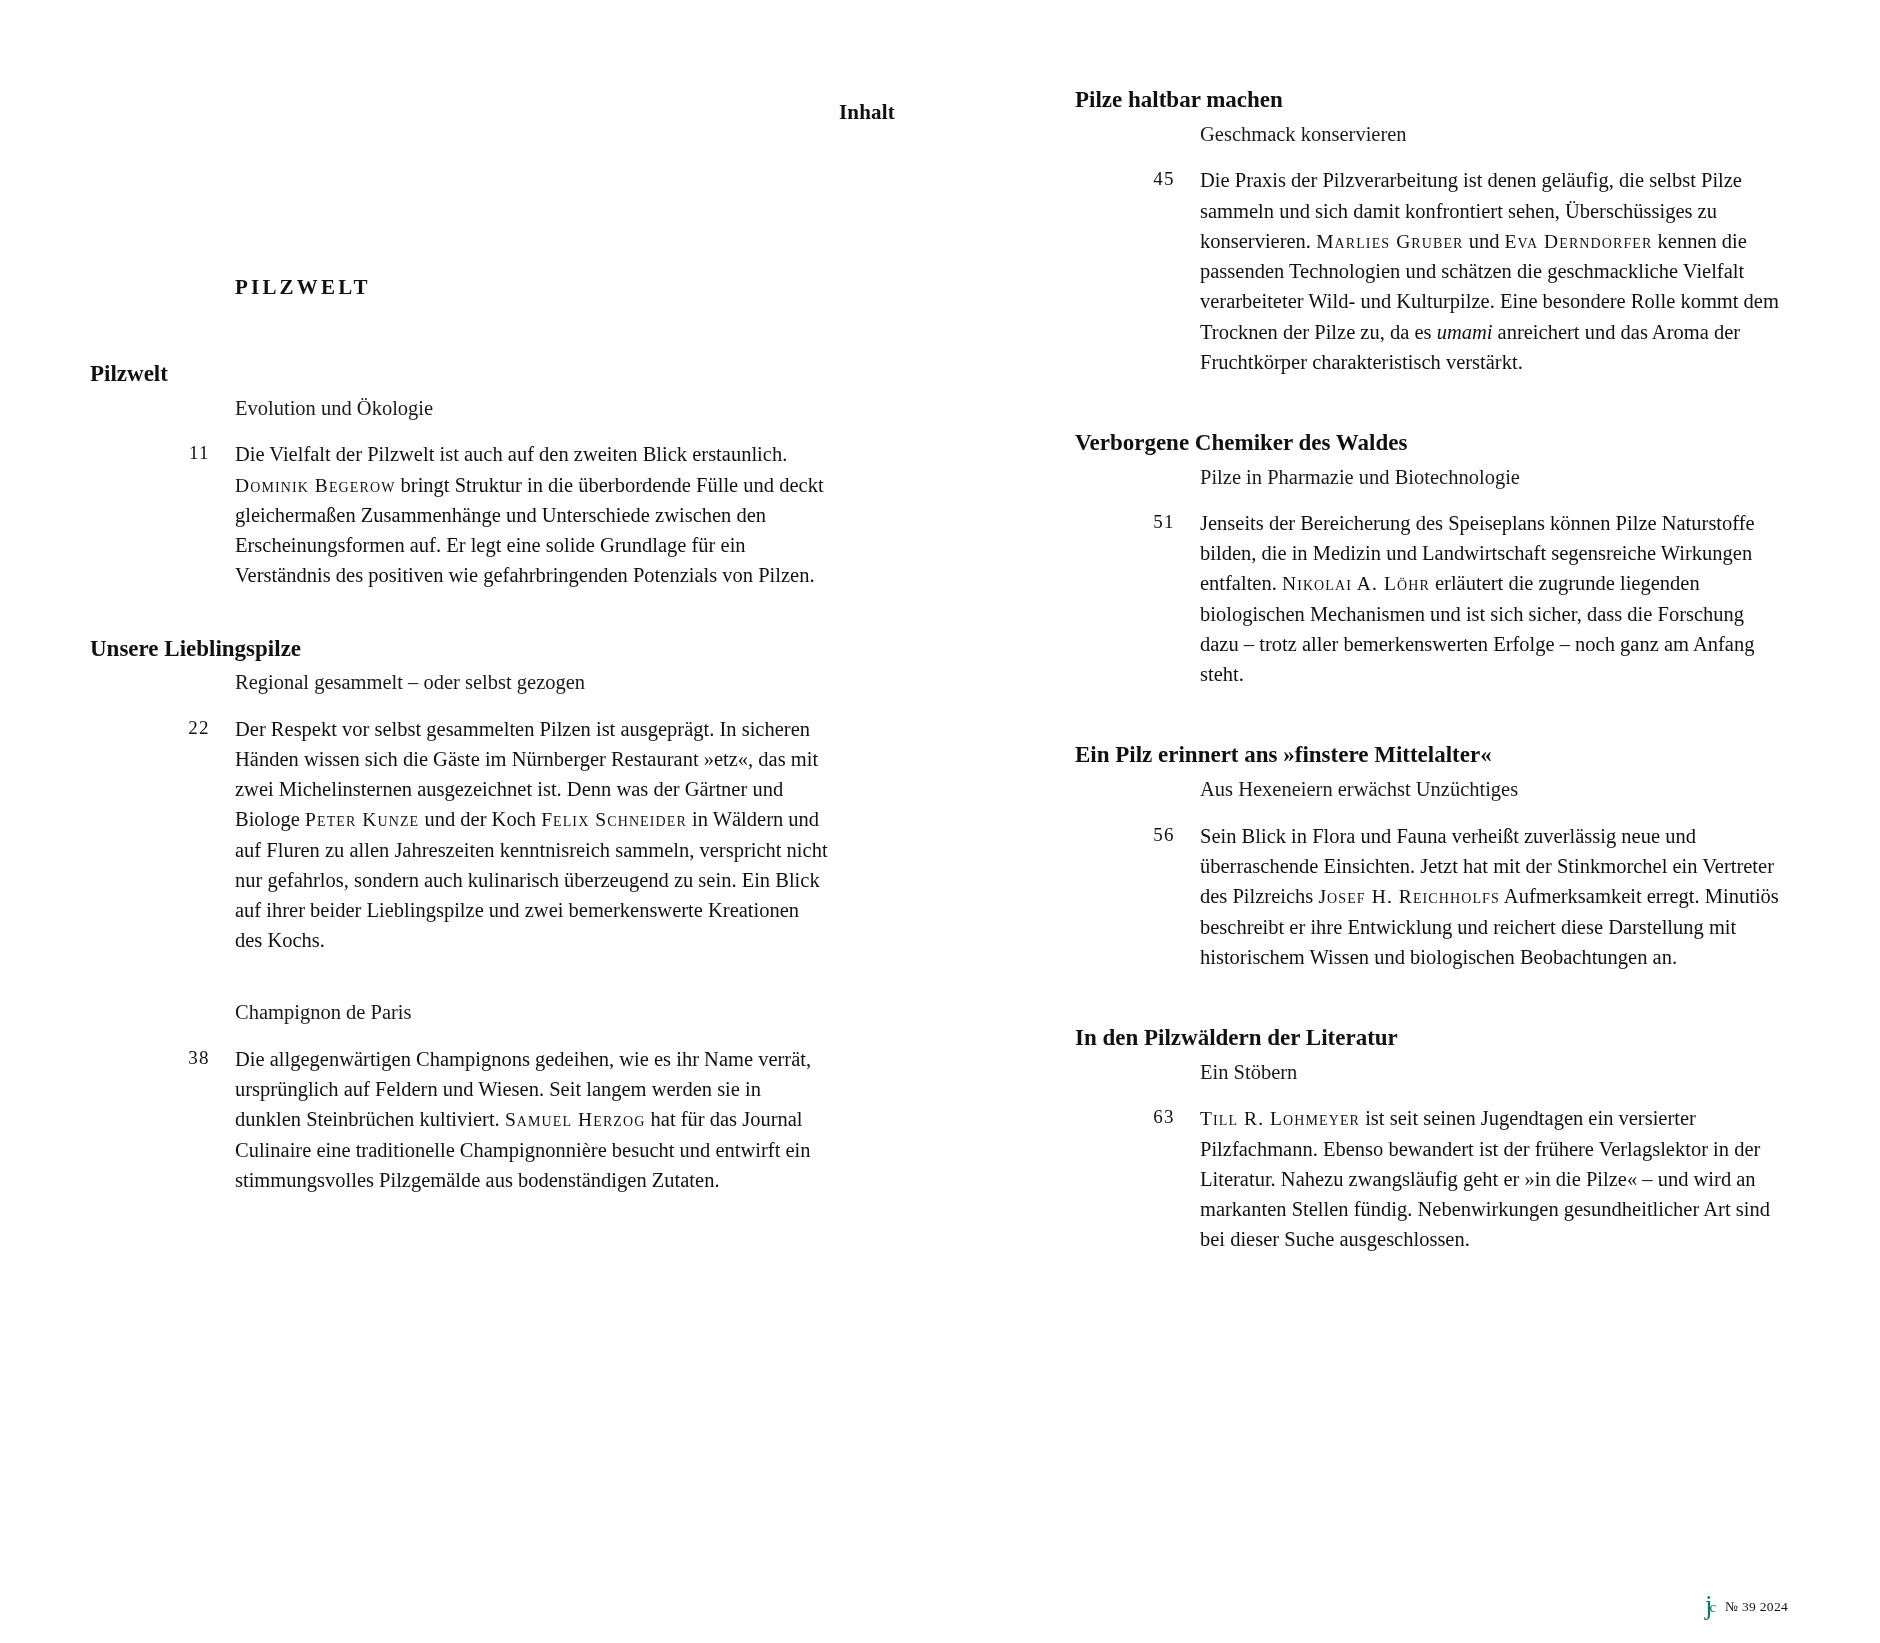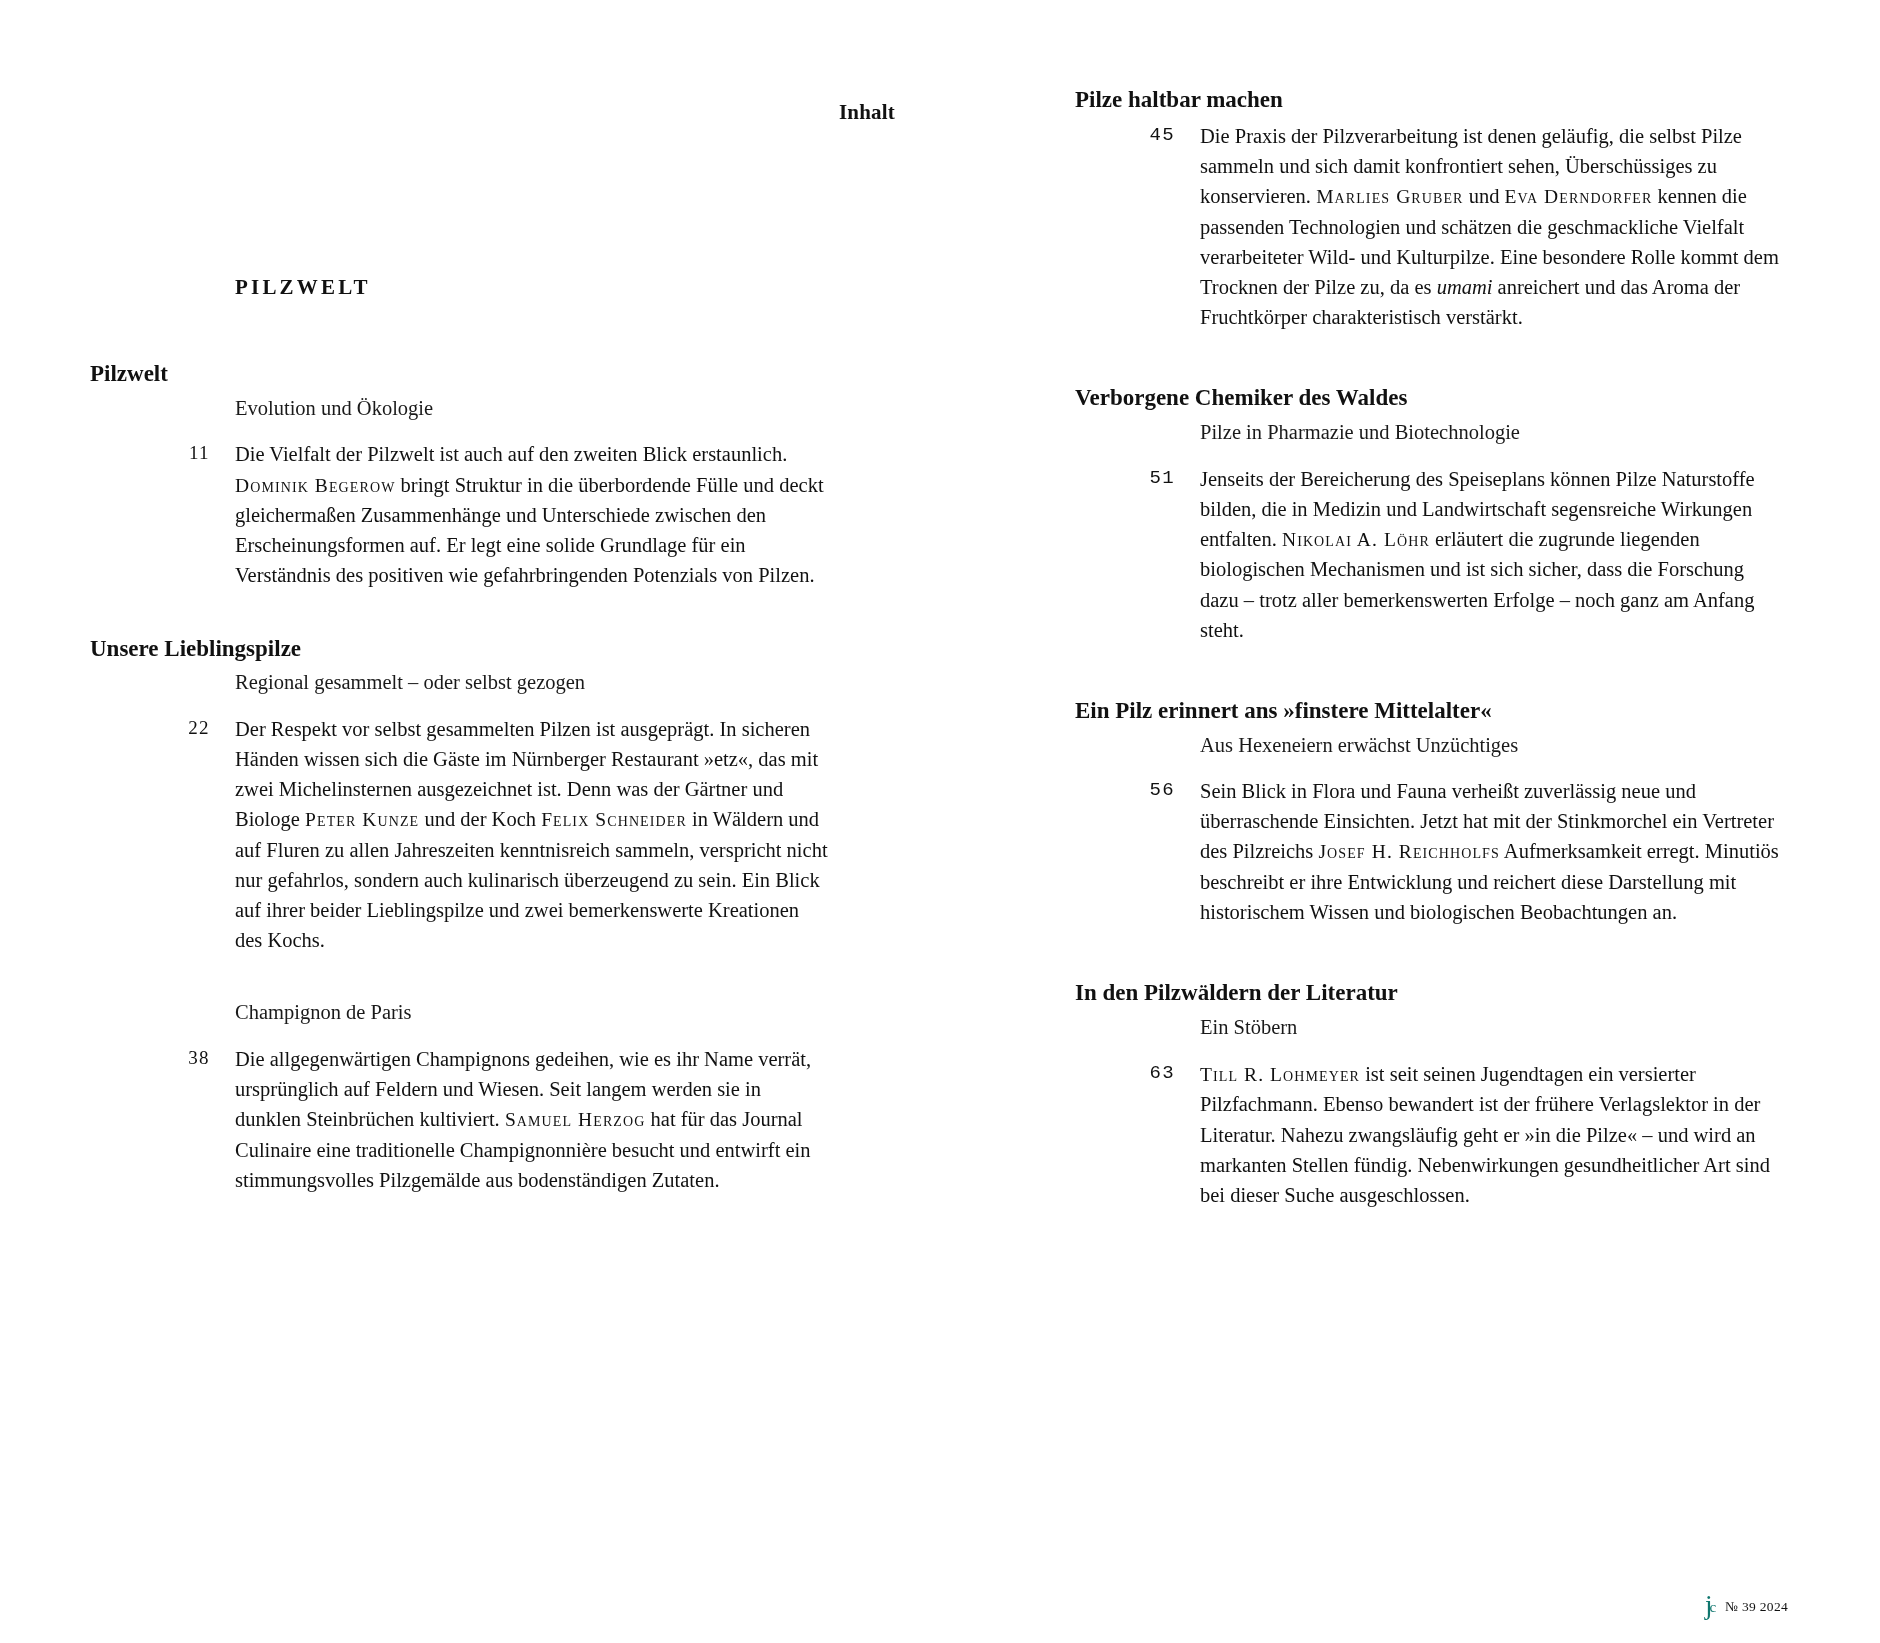--- a/index.html
+++ b/index.html
@@ -95,21 +95,21 @@
   .sc {
     font-variant: small-caps;
     letter-spacing: 1.1px;
     font-size: 19.5px;
   }
   em { font-style: italic; }
 
   
   .col-right .entry-sub { margin-left: 125px; }
   .col-right .entry-body-row { padding-left: 125px; }
-  .col-right .entry-page { left: 40px; width: 60px; font-family: Liberation Mono, monospace; }
+  .col-right .entry-page { left: 40px; width: 60px; }
   .col-right .entry-text { max-width: 580px; }
 
   
   .col-left .stack { padding-top: 275px; }
   .col-right .stack { padding-top: 86px; }
 
   .col-right .entry { margin-bottom: 52px; }
 
   
   .footer {
@@ -178,20 +178,21 @@
           </div>
         </div>
     </div>
   </div>
 
   <div class="col col-right">
     <div class="stack">
       <div id="right-entries">
           <div class="entry">
             <div class="entry-title">Pilze haltbar machen</div>
+            <div class="entry-sub">Geschmack konservieren</div>
             <div class="entry-body-row">
               <div class="entry-page">45</div>
               <div class="entry-text">Die Praxis der Pilzverarbeitung ist denen geläufig, die selbst Pilze sammeln und sich damit konfrontiert sehen, Überschüssiges zu konservieren. <span class="sc">Marlies Gruber</span> und <span class="sc">Eva Derndorfer</span> kennen die passenden Technologien und schätzen die geschmackliche Vielfalt verarbeiteter Wild- und Kulturpilze. Eine besondere Rolle kommt dem Trocknen der Pilze zu, da es <em>umami</em> anreichert und das Aroma der Fruchtkörper charakteristisch verstärkt.</div>
             </div>
           </div>
           <div class="entry">
             <div class="entry-title">Verborgene Chemiker des Waldes</div>
             <div class="entry-sub">Pilze in Pharmazie und Biotechnologie</div>
             <div class="entry-body-row">
               <div class="entry-page">51</div>

